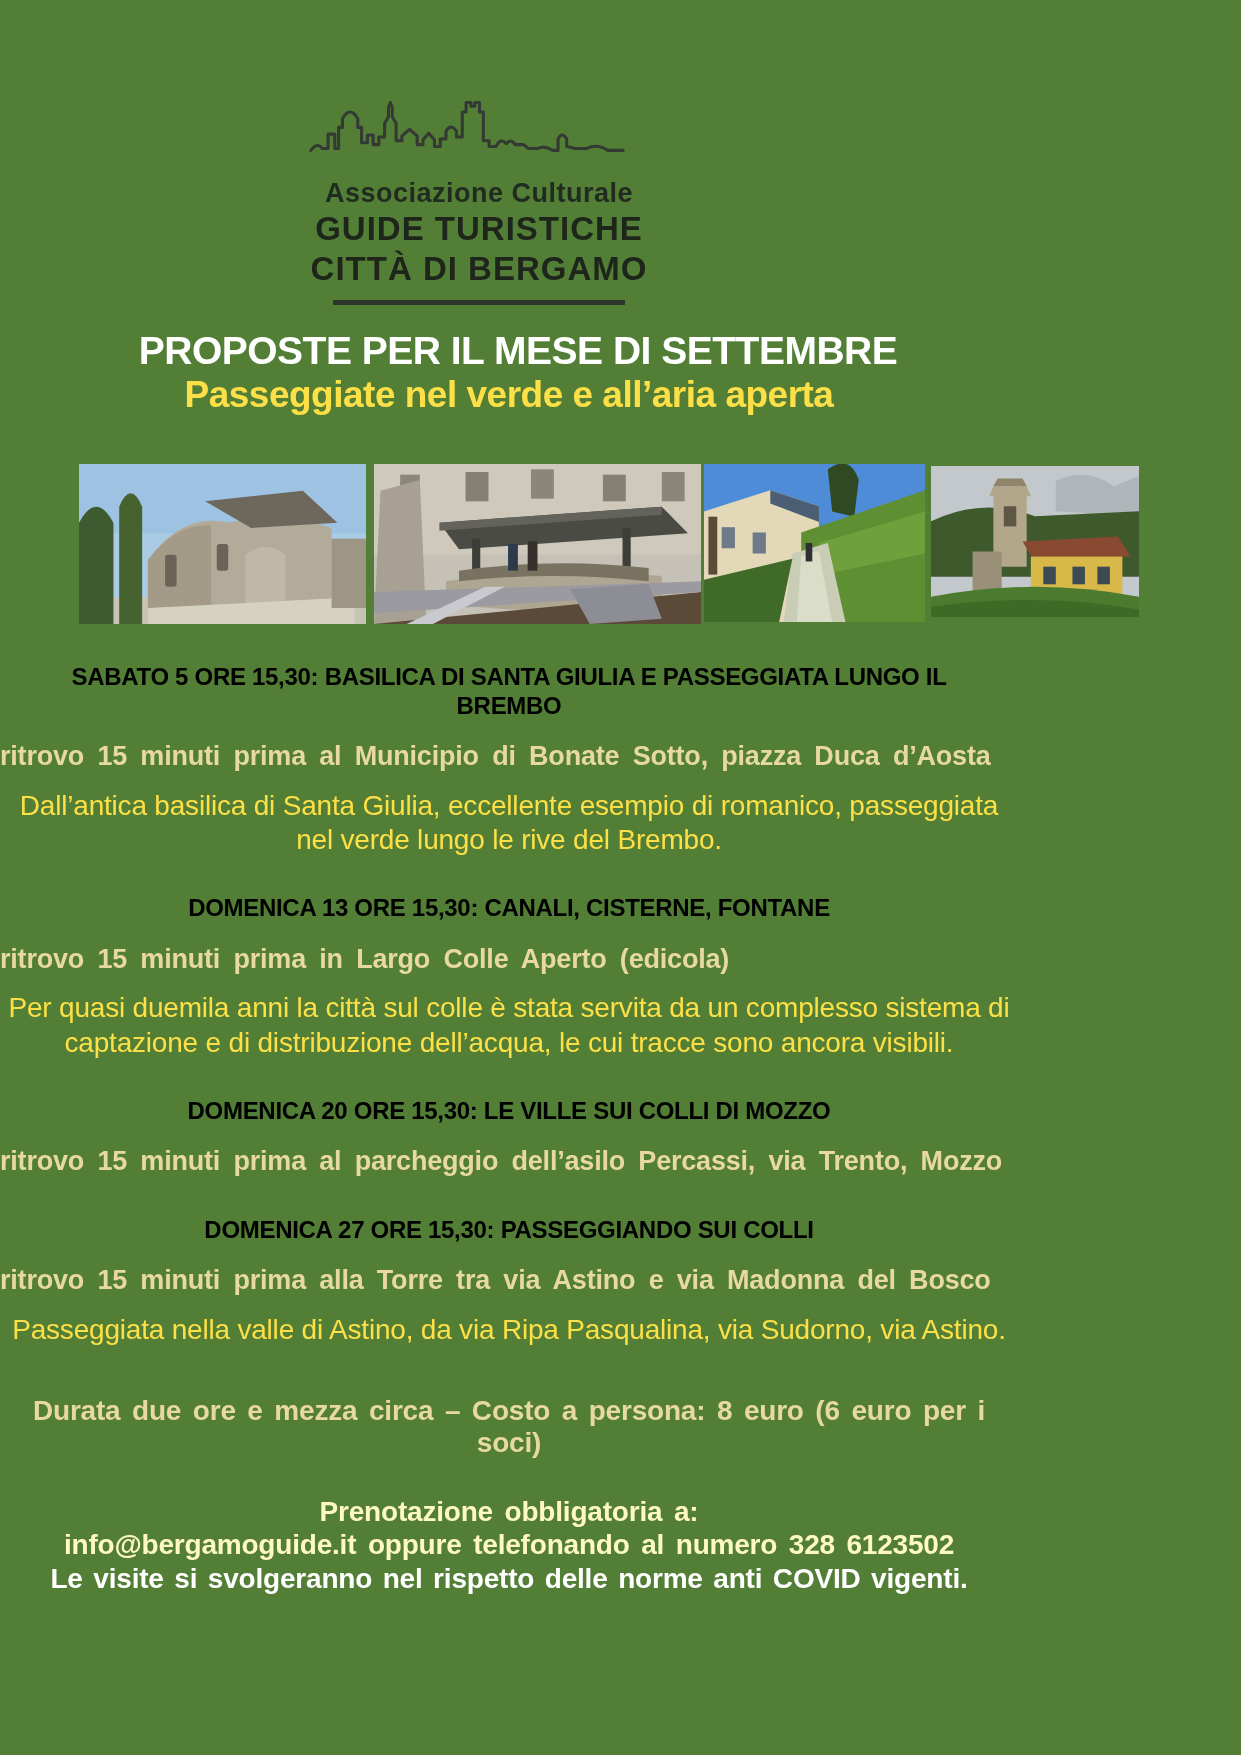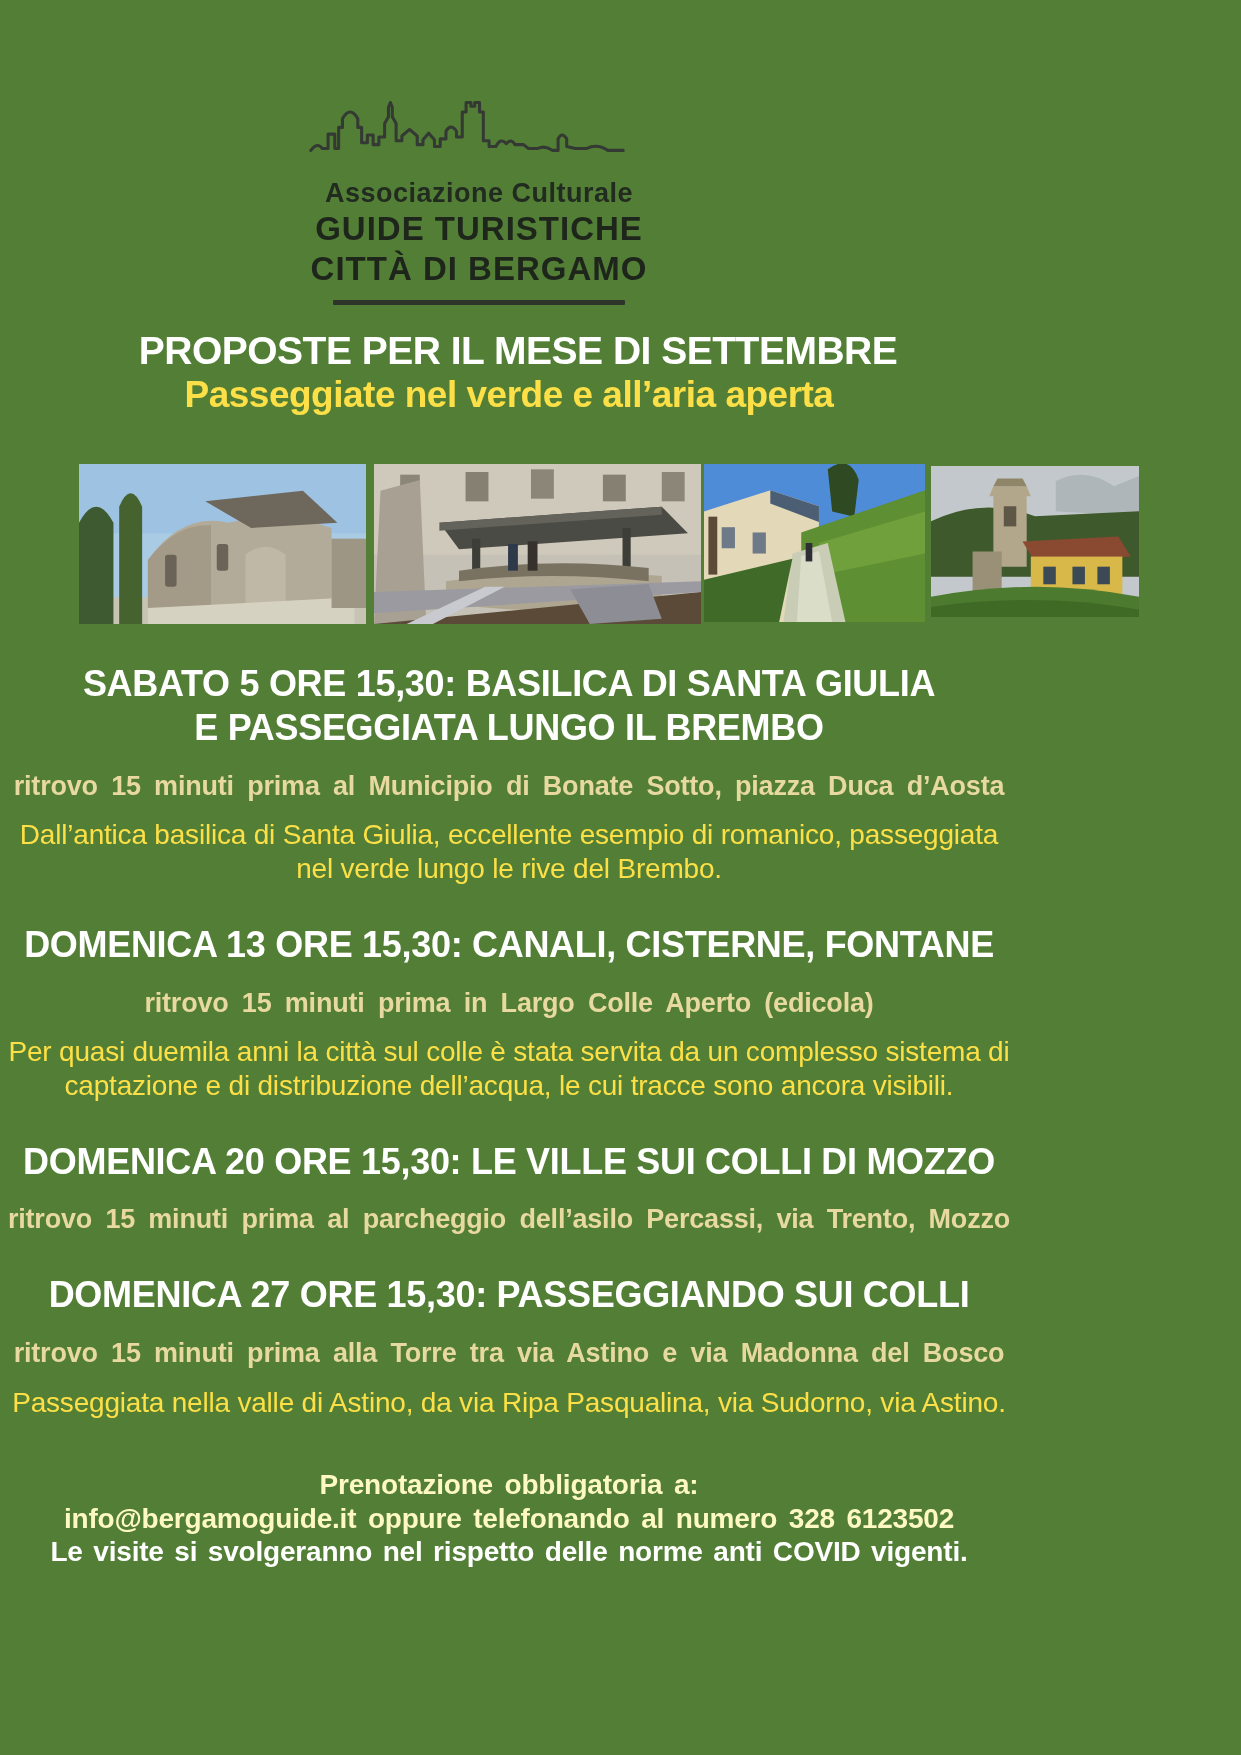--- a/index.html
+++ b/index.html
@@ -48,30 +48,30 @@
   .photo{display:block;height:160px;}
   .photo.p1{width:287px;margin-right:8px;}
   .photo.p2{width:327px;margin-right:3px;}
   .photo.p3{width:221px;margin-right:6px;height:158px;}
   .photo.p4{width:208px;height:151px;margin-top:2px;}
 
   
   .section{margin-top:36px;}
   .sec-heading{
     margin:0 auto;max-width:880px;
-    font-size:36px;font-weight:800;color:#ffffff;
+    font-size:24px;font-weight:800;color:#000000;
     letter-spacing:-.3px;line-height:1.22;font-stretch:condensed;
     text-align:center;
   }
   .sec-heading.wide{max-width:1020px;text-align:center;}
   .sec-meeting{
     margin:20px auto 0 auto;max-width:1120px;
     font-size:27px;font-weight:700;color:#E8D9A0;
     word-spacing:6px;letter-spacing:-.2px;line-height:1.25;
-    text-align:center;font-stretch:condensed;
+    text-align:left;font-stretch:condensed;
   }
   .sec-desc{
     margin:15px auto 0 auto;max-width:1070px;
     font-size:28px;font-weight:400;color:#fde047;
     letter-spacing:-.2px;line-height:1.22;
     text-align:center;font-stretch:condensed;
   }
   .s1{margin-top:38px;}
   .s1 .sec-desc{max-width:1060px;}
   .s2 .sec-desc{max-width:1085px;}
@@ -215,20 +215,21 @@
     <div class="sec-meeting">ritrovo 15 minuti prima al parcheggio dell’asilo Percassi, via Trento, Mozzo</div>
   </section>
 
   <section class="section s4">
     <div class="sec-heading wide">DOMENICA 27 ORE 15,30: PASSEGGIANDO SUI COLLI</div>
     <div class="sec-meeting">ritrovo 15 minuti prima alla Torre tra via Astino e via Madonna del Bosco</div>
     <div class="sec-desc">Passeggiata nella valle di Astino, da via Ripa Pasqualina, via Sudorno, via Astino.</div>
   </section>
 
   <footer class="footer">
+    <div class="duration">Durata due ore e mezza circa – Costo a persona: 8 euro (6 euro per i soci)</div>
     <div class="booking">
       <div>Prenotazione obbligatoria a:</div>
       <div>info@bergamoguide.it oppure telefonando al numero 328 6123502</div>
     </div>
     <div class="covid">Le visite si svolgeranno nel rispetto delle norme anti COVID vigenti.</div>
   </footer>
 
 </div>
 
 </body></html>

